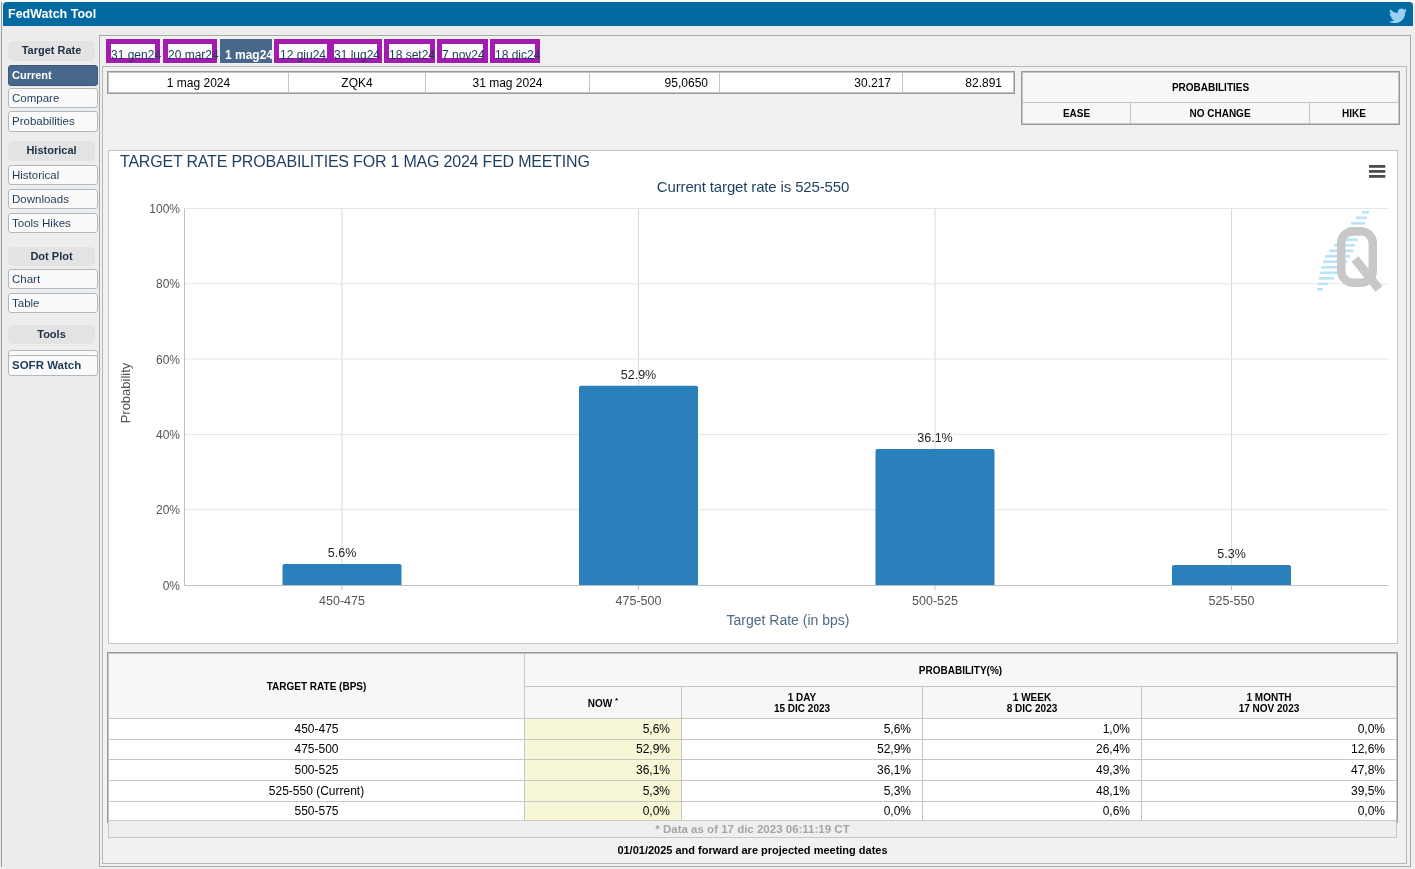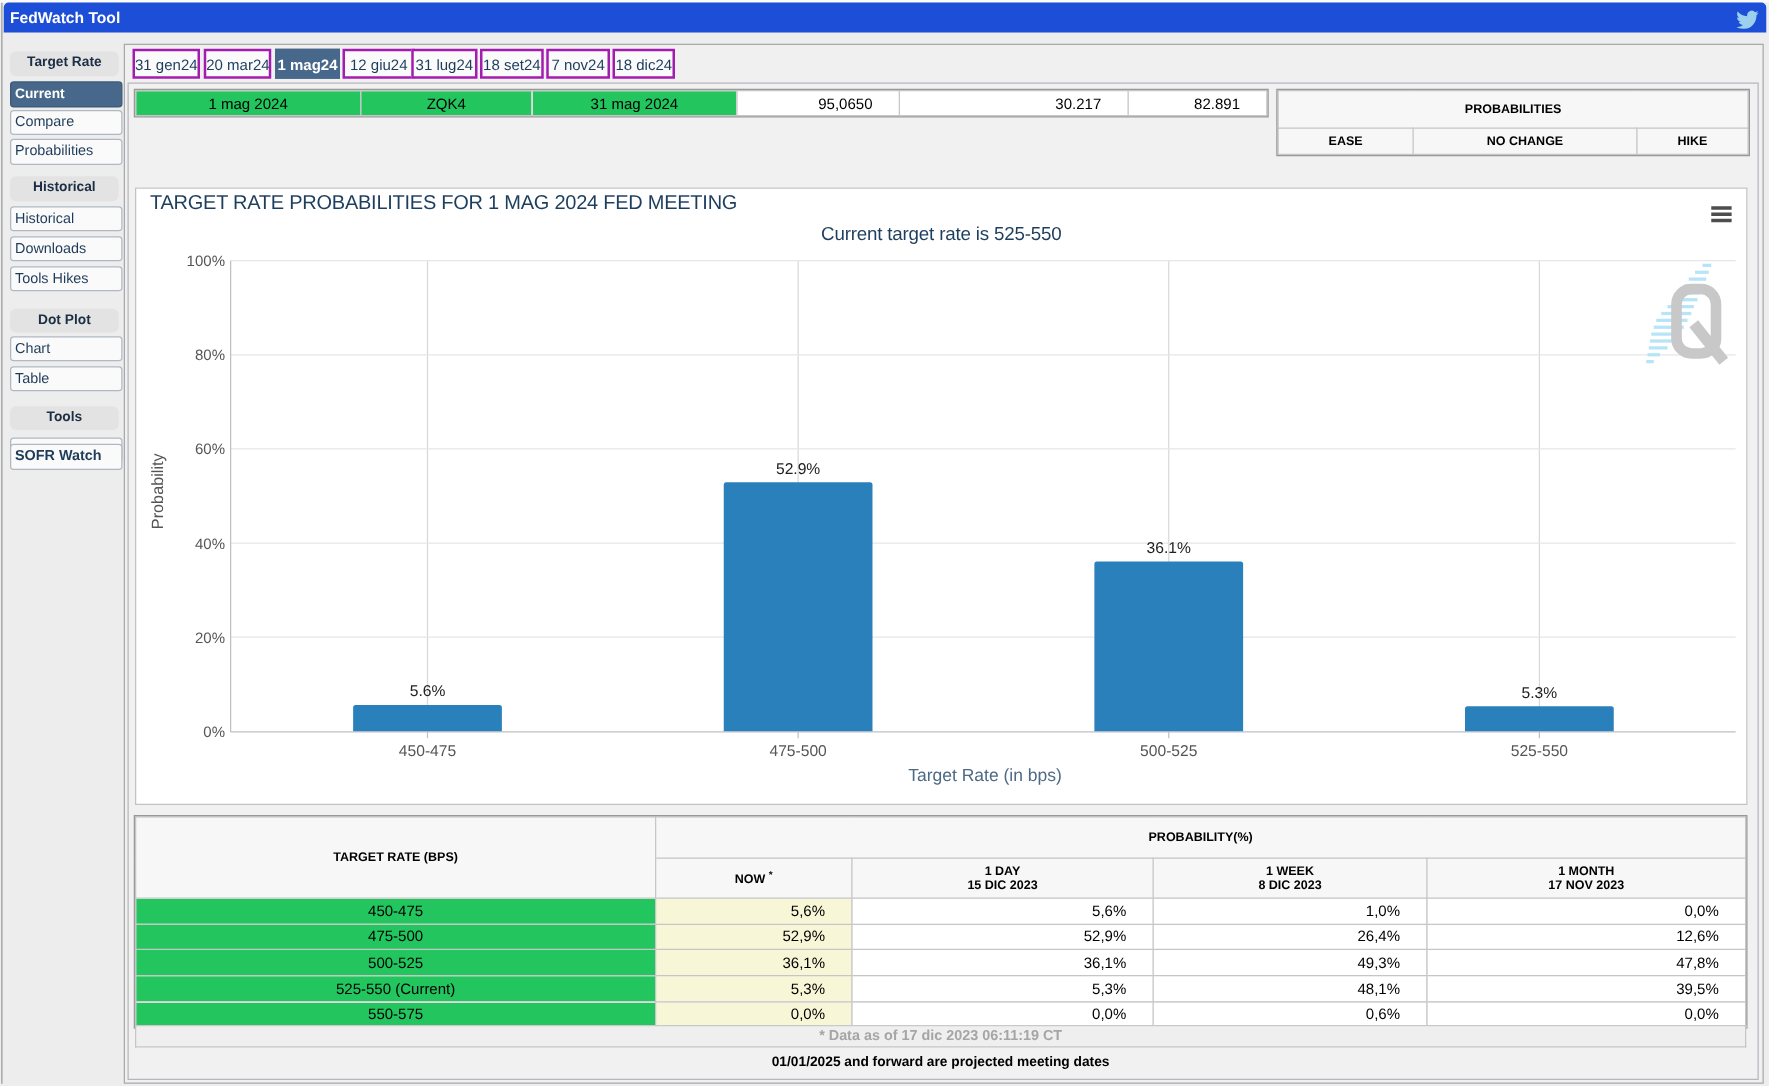--- a/index.html
+++ b/index.html
@@ -1,46 +1,46 @@
 <!DOCTYPE html>
 <html><head>
 <meta charset="utf-8">
 <style>
 * { margin:0; padding:0; box-sizing:border-box; }
 html,body { width:1415px; height:869px; background:#ededed; font-family:"Liberation Sans", sans-serif; overflow:hidden; }
 #page { position:relative; width:1415px; height:869px; }
 .abs { position:absolute; }
 
 
-#topbar { left:3px; top:2px; width:1410px; height:24px; background:#1d4ed8; border-radius:4px 4px 0 0; color:#fff; font-weight:bold; font-size:12.5px; line-height:24px; padding-left:5px; }
+#topbar { left:3px; top:2px; width:1410px; height:24px; background:#0369a1; border-radius:4px 4px 0 0; color:#fff; font-weight:bold; font-size:12.5px; line-height:24px; padding-left:5px; }
 #twit { right:6px; top:6px; }
 
 
 #lborder { left:1px; top:2px; width:1px; height:865px; background:#9a9a9a; }
 
 
 .sbhead { left:8px; width:87px; height:19.5px; background:#e3e3e3; border-radius:5px; text-align:center; font-size:11px; font-weight:bold; color:#1c2e44; line-height:19.5px; }
 .sbbtn { left:8px; width:90px; height:20.5px; background:#fafafa; border:1px solid #b0b9c2; border-radius:3px; font-size:11.5px; color:#1e3c5a; line-height:19px; padding-left:3px; }
 .sbsel { background:#47688b; border-color:#3c5a78; color:#fff; font-weight:bold; font-size:11px; }
 
 
-.tab { top:39px; height:24px; border:2px solid #a21caf; background:#fafafa; color:#1c3c5c; font-size:12px; text-align:center; line-height:22px; white-space:nowrap; overflow:visible; }
+.tab { top:39px; height:24px; border:5px solid #a21caf; background:#fafafa; color:#1c3c5c; font-size:12px; text-align:center; line-height:22px; white-space:nowrap; overflow:visible; }
 .tabsel { background:#47688b; color:#fff; font-weight:bold; border-color:#47688b; }
 
 
 #panelouter { left:99px; top:35px; width:1312px; height:832px; border:1px solid #a9a9a9; background:#f0f0f0; }
 #panelinner { left:102px; top:66px; width:1305px; height:798px; border:1px solid #b6b6be; background:#f1f1f1; }
 
 
 table { border-collapse:collapse; table-layout:fixed; }
 td { border:1px solid #c6c6c6; overflow:hidden; white-space:nowrap; }
 .ttl { background:#f7f7f7; font-size:10px; font-weight:bold; text-align:center; color:#000; }
 .hdr { background:#f7f7f7; font-size:10px; font-weight:bold; text-align:center; color:#000; }
-.datc { background:#22c55e; font-size:12px; text-align:center; color:#000; }
-.datr { background:#fff; font-size:12px; text-align:right; padding-right:21px; color:#000; }
+.datc { background:#ffffff; font-size:12px; text-align:center; color:#000; }
+.datr { background:#fff; font-size:12px; text-align:right; padding-right:11px; color:#000; }
 .yel  { background:#f7f7d8; }
 #meettbl { left:108px; top:72px; }
 #probtbl { left:1022px; top:72px; }
 #bottbl { left:108px; top:653px; }
 .outb { outline:1px solid #999; }
 
 
 #chart { left:108px; top:150px; width:1290px; height:494px; background:#fff; border:1px solid #c3c3c3; }
 
 #foot1 { left:108px; top:820px; width:1289px; height:18px; background:#efefef; border:1px solid #c6c6c6; border-top:1px solid #c9c9c9; color:#a5a5a5; font-weight:bold; font-size:11.5px; text-align:center; line-height:17px; }

